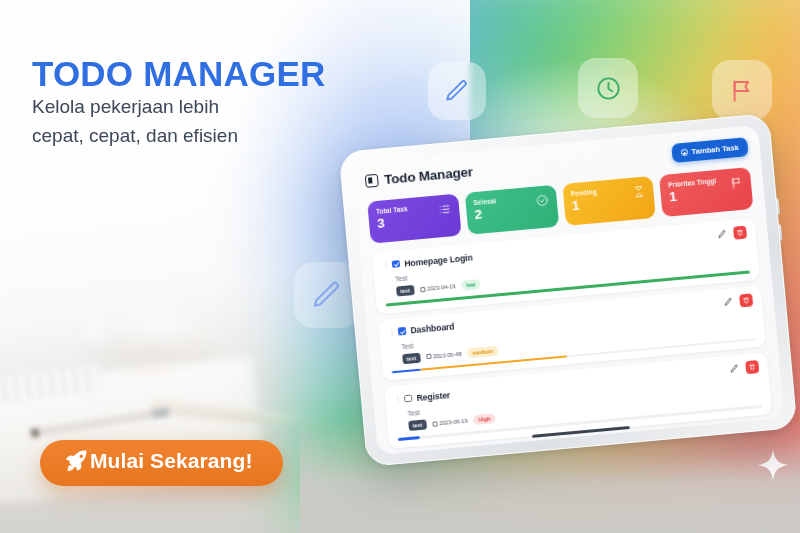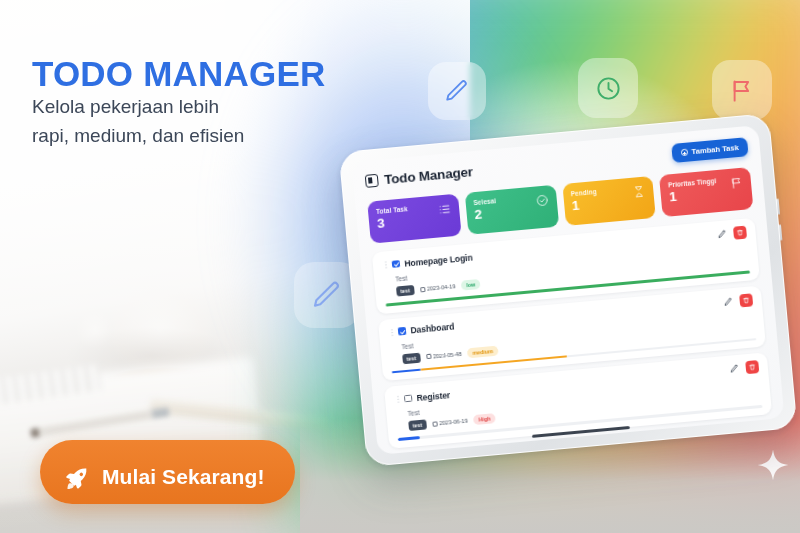--- a/index.html
+++ b/index.html
@@ -144,22 +144,22 @@
     line-height: 1.22; letter-spacing: -.3px;
     margin-top: 4px;
   }
   .sub {
     font-size: 19px; color: #3c4758; line-height: 1.45; font-weight: 400;
   }
 
   
   .cta {
     position: absolute; left: 40px; top: 440px;
-    display: flex; align-items: flex-start; gap: 12px;
-    padding: 25px 30px 13px 24px;
+    display: flex; align-items: flex-end; gap: 0;
+    padding: 7px 30px 13px 24px;
     background: linear-gradient(180deg, #f0832f 0%, #e8751f 100%);
     border-radius: 40px;
     box-shadow: 0 8px 20px rgba(200,110,30,.35);
     z-index: 24; border: none; cursor: pointer;
   }
   .cta-label {
     color: #fff; font-size: 21px; font-weight: 700; letter-spacing: .1px;
     white-space: nowrap;
   }
   .rocket { width: 26px; height: 26px; flex: 0 0 auto; }
@@ -366,21 +366,21 @@
       <path d="M16.5 3.5a2.1 2.1 0 0 1 3 3L7 19l-4 1 1-4 12.5-12.5z"></path>
     </svg>
   </div>
   <svg class="sparkle" viewBox="0 0 40 40">
     <path d="M20 2 C22 14 26 18 38 20 C26 22 22 26 20 38 C18 26 14 22 2 20 C14 18 18 14 20 2Z" fill="#ffffff" opacity=".93"></path>
   </svg>
 
   <div class="headline">
     <div class="kicker">TODO MANAGER</div>
     <div class="sub">Kelola pekerjaan lebih</div>
-    <div class="sub" style="margin-top:2px">rapi, medium, dan efisien</div>
+    <div class="sub" style="margin-top:2px">cepat, cepat, dan efisien</div>
   </div>
 
   <button class="cta">
     <svg class="rocket" viewBox="0 0 24 24" fill="#ffffff">
       <path d="M20.5 3.3c-3.9-.4-7.3 1-9.7 3.4L9.2 8.4l-3.3-.6c-.5-.1-1 .1-1.3.4L2.4 10.4c-.5.5-.3 1.4.4 1.6l2.9.9-.6.6c-.4.4-.4 1 0 1.4l3.9 3.9c.4.4 1 .4 1.4 0l.6-.6.9 2.9c.2.7 1.1.9 1.6.4l2.2-2.2c.3-.3.5-.8.4-1.3l-.6-3.3 1.7-1.6c2.4-2.4 3.8-5.8 3.4-9.7 0-.4-.3-.7-.7-.7zM15 9.9a1.6 1.6 0 1 1 2.2-2.3A1.6 1.6 0 0 1 15 9.9z"></path>
       <path d="M4.6 17.1c-1 1-1.3 3.4-1.4 4.3-.1.5.3.9.8.8.9-.1 3.3-.4 4.3-1.4.9-.9.9-2.3 0-3.2-.9-.9-2.4-.9-3.7-.5z" opacity=".9"></path>
     </svg>
     <span class="cta-label">Mulai Sekarang!</span>
   </button>
 

